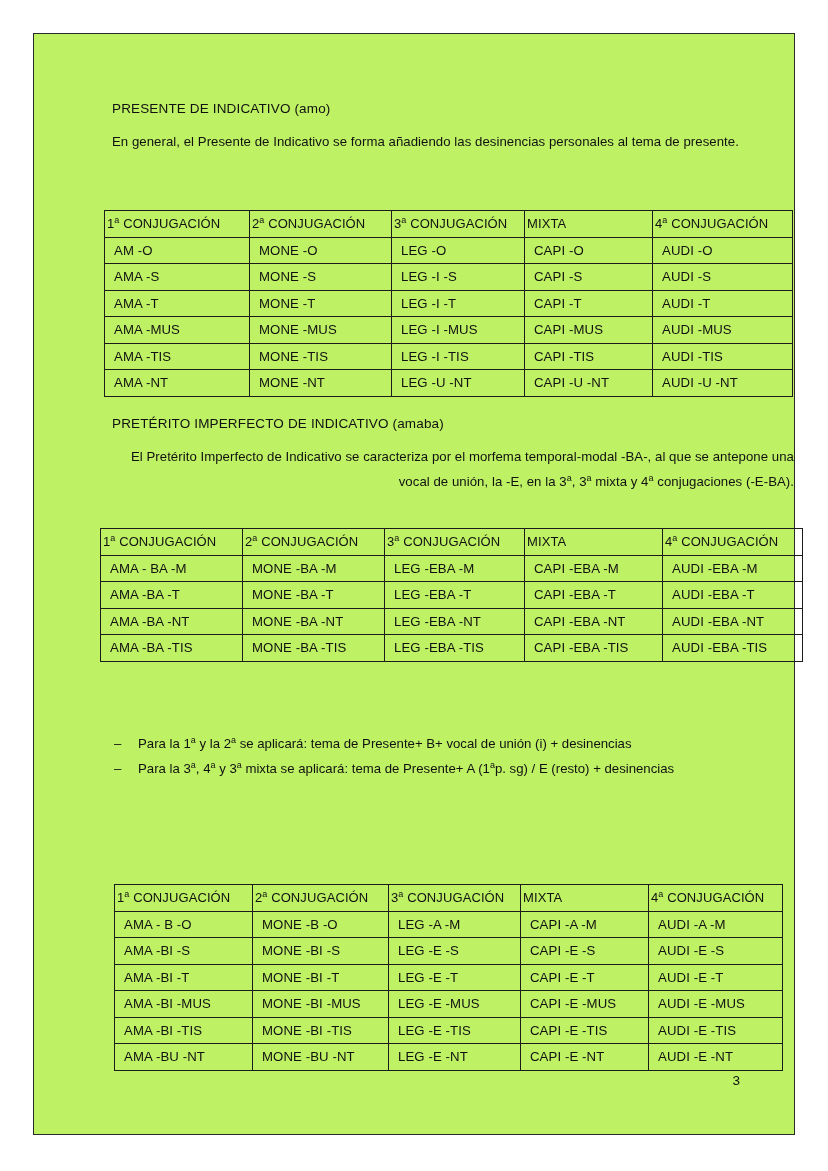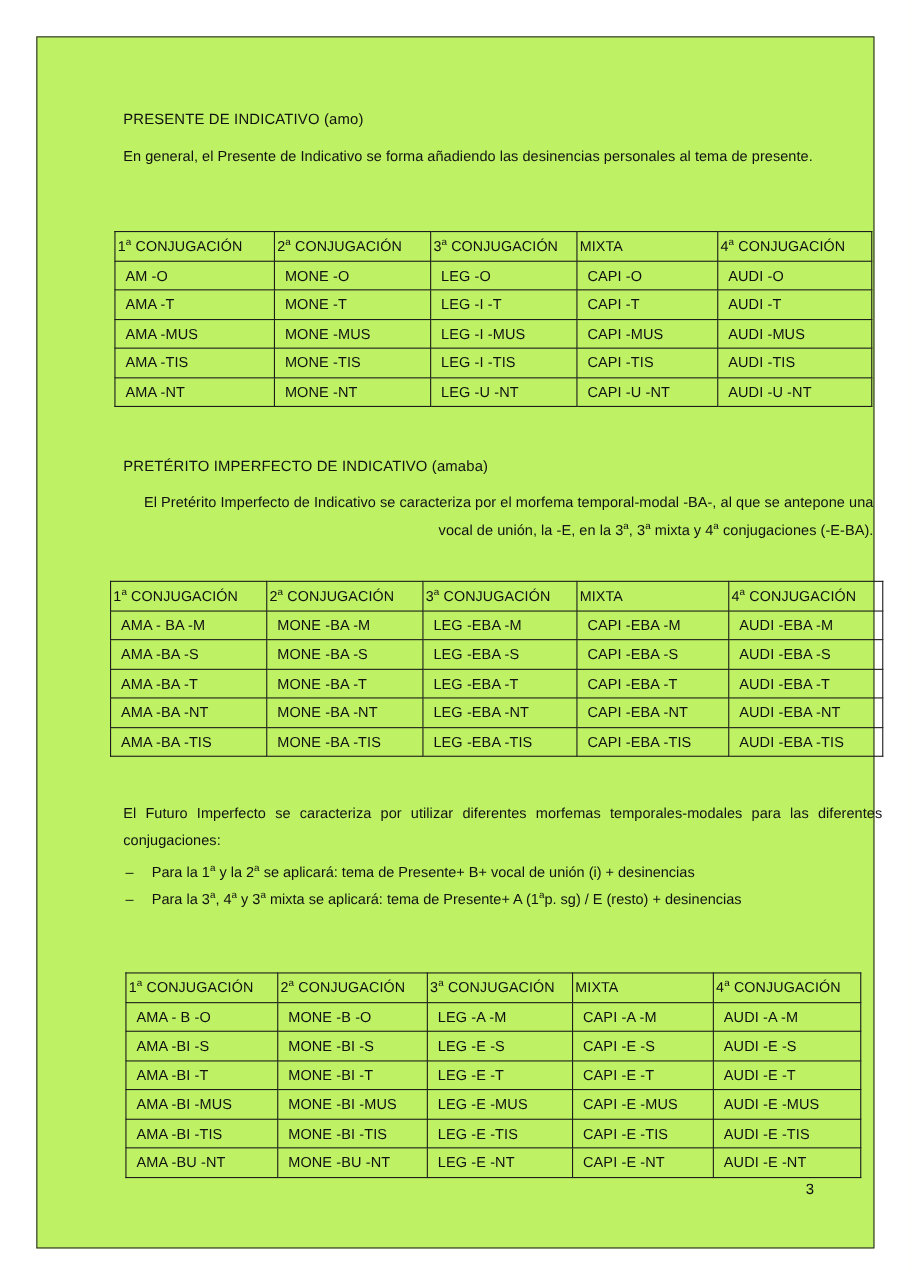--- a/index.html
+++ b/index.html
@@ -150,20 +150,27 @@
     </thead>
     <tbody>
       <tr>
         <td>AM  -O</td>
         <td>MONE  -O</td>
         <td>LEG  -O</td>
         <td>CAPI  -O</td>
         <td>AUDI  -O</td>
       </tr>
       <tr>
+        <td>AMA  -S</td>
+        <td>MONE  -S</td>
+        <td>LEG -I  -S</td>
+        <td>CAPI  -S</td>
+        <td>AUDI  -S</td>
+      </tr>
+      <tr>
         <td>AMA  -T</td>
         <td>MONE  -T</td>
         <td>LEG -I  -T</td>
         <td>CAPI  -T</td>
         <td>AUDI  -T</td>
       </tr>
       <tr>
         <td>AMA  -MUS</td>
         <td>MONE  -MUS</td>
         <td>LEG -I  -MUS</td>
@@ -211,27 +218,20 @@
     </thead>
     <tbody>
       <tr>
         <td>AMA - BA  -M</td>
         <td>MONE  -BA -M</td>
         <td>LEG  -EBA -M</td>
         <td>CAPI  -EBA -M</td>
         <td>AUDI  -EBA -M</td>
       </tr>
       <tr>
-        <td>AMA  -BA -S</td>
-        <td>MONE  -BA -S</td>
-        <td>LEG  -EBA -S</td>
-        <td>CAPI  -EBA -S</td>
-        <td>AUDI  -EBA -S</td>
-      </tr>
-      <tr>
         <td>AMA  -BA -T</td>
         <td>MONE  -BA -T</td>
         <td>LEG  -EBA -T</td>
         <td>CAPI  -EBA -T</td>
         <td>AUDI  -EBA -T</td>
       </tr>
       <tr>
         <td>AMA  -BA -NT</td>
         <td>MONE  -BA -NT</td>
         <td>LEG  -EBA -NT</td>
@@ -242,21 +242,20 @@
         <td>AMA  -BA -TIS</td>
         <td>MONE  -BA -TIS</td>
         <td>LEG  -EBA -TIS</td>
         <td>CAPI  -EBA -TIS</td>
         <td>AUDI  -EBA -TIS</td>
       </tr>
     </tbody>
   </table>
 
   <div class="block-3">
-    <p class="para">El Futuro Imperfecto se caracteriza por utilizar diferentes morfemas temporales-modales para las diferentes conjugaciones:</p>
     <ul class="bullets">
       <li>
         <span class="dash">–</span>
         <span>Para la 1<span class="sup">a</span> y la 2<span class="sup">a</span> se aplicará: tema de Presente+ B+ vocal de unión (i) + desinencias</span>
       </li>
       <li>
         <span class="dash">–</span>
         <span>Para la 3<span class="sup">a</span>, 4<span class="sup">a</span> y 3<span class="sup">a</span> mixta se aplicará: tema de Presente+ A (1<span class="sup">a</span>p. sg) / E (resto) + desinencias</span>
       </li>
     </ul>

